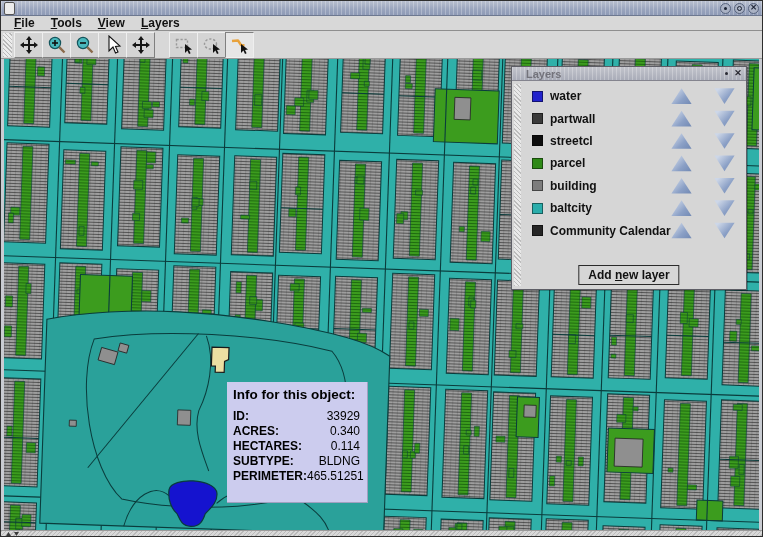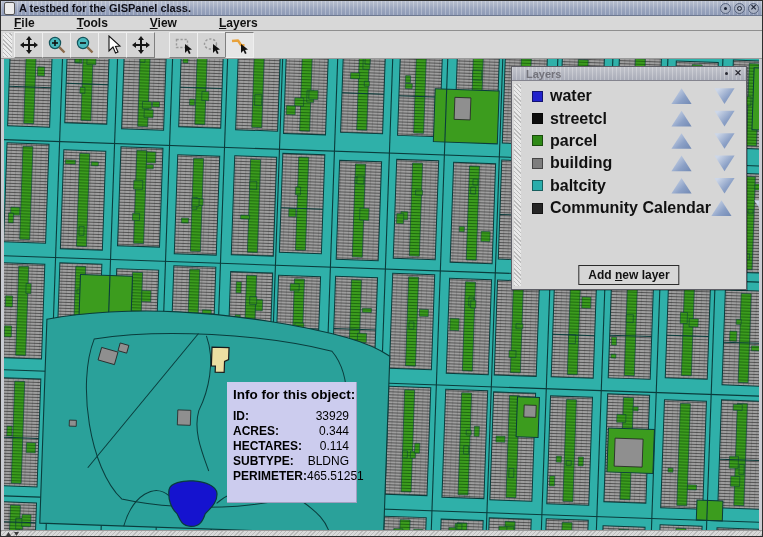--- a/index.html
+++ b/index.html
@@ -21,21 +21,21 @@
     border-radius:2px;margin:0 4px 0 3px;position:relative;z-index:1;}
   .win-title{font-size:11px;font-weight:700;color:#101018;position:relative;z-index:1;white-space:nowrap;}
   .win-btns{margin-left:auto;display:flex;align-items:center;padding-right:3px;position:relative;z-index:1;}
   .win-btn{width:11px;height:11px;border-radius:50%;background:#aab2c4;border:1px solid #59657f;
     margin-left:3px;display:flex;align-items:center;justify-content:center;
     font-size:8px;line-height:1;color:#1c2334;font-weight:700;padding:0;}
   .win-btn .dot{width:3px;height:3px;border-radius:50%;background:#1c2334;}
   .win-btn .ring{width:5px;height:5px;border-radius:50%;border:1.5px solid #1c2334;}
   
   .menubar{height:15px;background:#d8d8d8;border-bottom:1px solid #8f8f8f;
-    display:flex;align-items:center;padding-left:5px;gap:26px;}
+    display:flex;align-items:center;padding-left:5px;}
   .menu-item{display:inline-block;font-size:12px;font-weight:700;color:#111;
     padding:0 8px;line-height:14px;cursor:default;}
   .menu-item::first-letter{text-decoration:underline;}
   
   .toolbar{height:28px;background:#d8d8d8;display:flex;align-items:center;
     padding-left:2px;border-bottom:1px solid #9a9a9a;}
   .tb-grip{width:9px;height:24px;margin-right:2px;
     background:repeating-linear-gradient(45deg,#b9b9b9 0 1px,#ececec 1px 3px);}
   .tb-btn{width:29px;height:26px;background:#d4d4d4;display:flex;align-items:center;
     justify-content:center;padding:0;margin-right:-1px;
@@ -56,52 +56,51 @@
   .lp-btns{margin-left:auto;display:flex;align-items:center;padding-right:3px;position:relative;z-index:1;}
   .lp-btn{width:10px;height:10px;border:none;background:transparent;color:#2a2a33;
     font-size:9px;font-weight:700;line-height:1;display:flex;align-items:center;justify-content:center;
     margin-left:2px;padding:0;}
   .lp-btn .dot{width:3px;height:3px;border-radius:50%;background:#2a2a33;}
   .lp-grip{position:absolute;left:2px;top:17px;bottom:3px;width:7px;
     background:repeating-linear-gradient(45deg,#bdbdbd 0 1px,#e9e9e9 1px 3px);}
   .lp-rows{position:absolute;left:20px;right:4px;top:18px;}
   .lp-row{height:22.4px;display:flex;align-items:center;}
   .lp-swatch{width:11px;height:11px;margin-right:7px;border:1px solid rgba(0,0,0,.45);flex:none;}
-  .lp-label{font-size:16px;font-weight:700;color:#111;white-space:nowrap;}
+  .lp-label{font-size:12px;font-weight:700;color:#111;white-space:nowrap;}
   .lp-up{margin-left:auto;margin-right:22px;}
   .lp-tri{width:21px;height:17px;border:none;padding:0;flex:none;
     background:linear-gradient(135deg,#cdd7e8 15%,#8ba0c6 60%,#6f87b2 100%);}
   .lp-tri.up{clip-path:polygon(50% 4%,2% 96%,98% 96%);}
   .lp-tri.down{clip-path:polygon(2% 4%,98% 4%,50% 96%);margin-right:7px;}
   .add-layer-btn{position:absolute;bottom:4px;left:50%;transform:translateX(-50%);
     height:20px;padding:0 9px;background:#d6d6d6;border:1px solid #2b2b2b;
     font-family:"Liberation Sans",sans-serif;font-size:12px;font-weight:700;color:#111;white-space:pre;}
   .add-layer-btn .u{text-decoration:underline;}
   
-  .info-panel{position:absolute;left:223px;top:323px;width:130px;height:121px;
+  .info-panel{position:absolute;left:223px;top:323px;width:141px;height:121px;
     background:#ccccee;padding:4px 7px 17px 6px;border-right:1px solid #a0a0c0;border-bottom:1px solid #a0a0c0;}
   .info-title{font-size:13.5px;font-weight:700;color:#000;letter-spacing:0px;margin:1px 0 7px 0;white-space:nowrap;}
   .info-row{display:flex;align-items:center;height:14.9px;font-size:12px;font-weight:700;color:#000;}
   .info-val{margin-left:auto;font-weight:400;}
   
   .bottom-strip{position:relative;height:6px;background:#d9d9d9;
     border-top:1px solid #9a9a9a;
     background-image:repeating-linear-gradient(135deg,rgba(0,0,0,.14) 0 1px,rgba(0,0,0,0) 1px 3px);}
   .bs-tri{position:absolute;top:1px;width:5px;height:4px;background:#3a3a3a;}
   .bs-tri.up{left:5px;clip-path:polygon(50% 0,0 100%,100% 100%);}
   .bs-tri.down{left:13px;clip-path:polygon(0 0,100% 0,50% 100%);}
 </style>
 </head>
 <body>
 
 <div class="window">
 
   <div class="titlebar">
     <span class="win-icon"></span>
-    <span class="win-title">A testbed for the GISPanel class.</span>
     <span class="win-btns">
       <button class="win-btn">
           <span class="dot"></span>
         </button>
       <button class="win-btn">
           <span class="ring"></span>
         </button>
       <button class="win-btn">
           <span>✕</span>
         </button>
@@ -672,20 +671,26 @@
       </div>
       <div class="lp-grip"></div>
       <div class="lp-rows" id="lp-rows">
           <div class="lp-row">
             <span class="lp-swatch" style="background:#2222cc"></span>
             <span class="lp-label">water</span>
             <button class="lp-tri up lp-up"></button>
             <button class="lp-tri down"></button>
           </div>
           <div class="lp-row">
+            <span class="lp-swatch" style="background:#3a3a3a"></span>
+            <span class="lp-label">partwall</span>
+            <button class="lp-tri up lp-up"></button>
+            <button class="lp-tri down"></button>
+          </div>
+          <div class="lp-row">
             <span class="lp-swatch" style="background:#0d0d0d"></span>
             <span class="lp-label">streetcl</span>
             <button class="lp-tri up lp-up"></button>
             <button class="lp-tri down"></button>
           </div>
           <div class="lp-row">
             <span class="lp-swatch" style="background:#2e8916"></span>
             <span class="lp-label">parcel</span>
             <button class="lp-tri up lp-up"></button>
             <button class="lp-tri down"></button>
@@ -714,21 +719,21 @@
 
     <div class="info-panel">
       <div class="info-title">Info for this object:</div>
       <div id="info-rows">
           <div class="info-row">
             <span>ID:</span>
             <span class="info-val">33929</span>
           </div>
           <div class="info-row">
             <span>ACRES:</span>
-            <span class="info-val">0.344</span>
+            <span class="info-val">0.340</span>
           </div>
           <div class="info-row">
             <span>HECTARES:</span>
             <span class="info-val">0.114</span>
           </div>
           <div class="info-row">
             <span>SUBTYPE:</span>
             <span class="info-val">BLDNG</span>
           </div>
           <div class="info-row">

